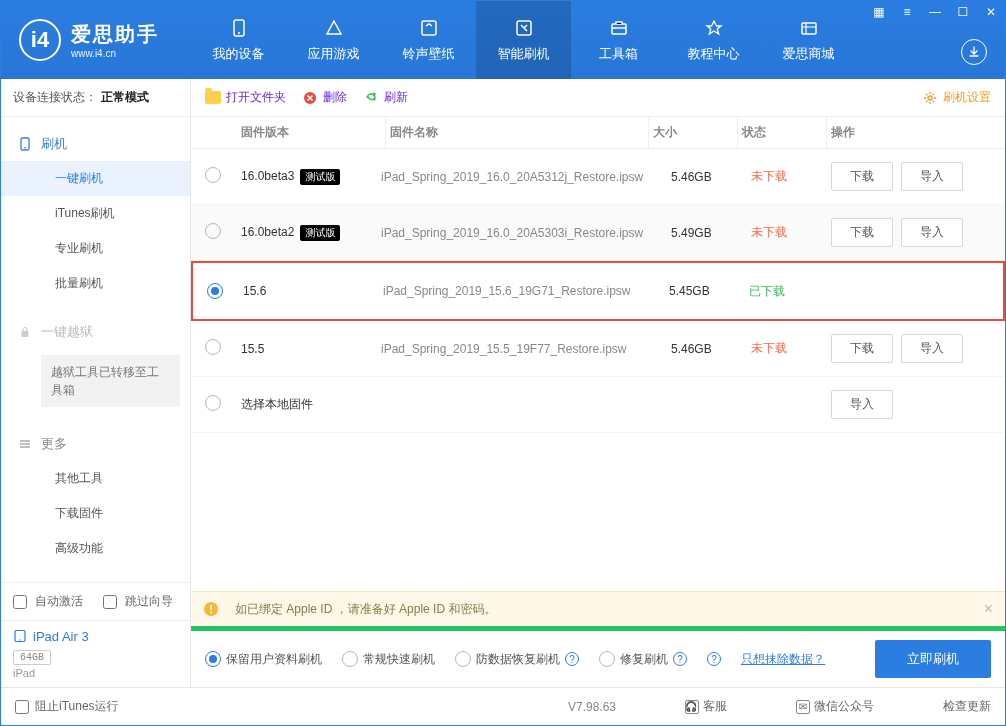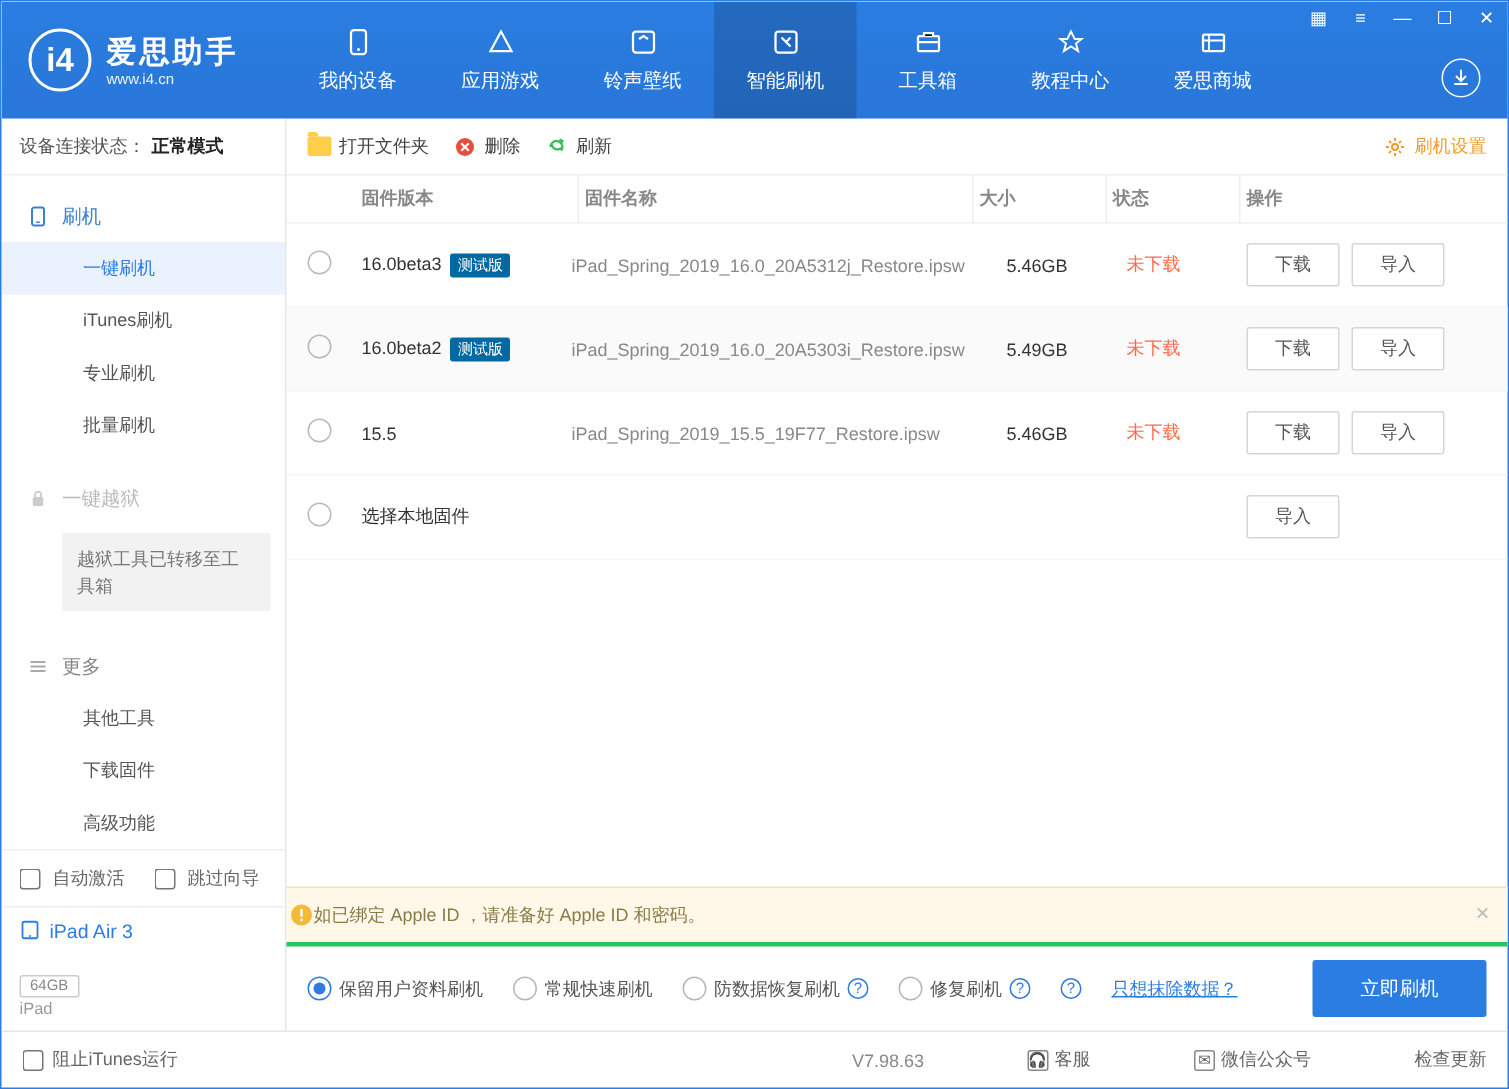--- a/index.html
+++ b/index.html
@@ -32,27 +32,27 @@
 .side-item { padding: 9px 16px 9px 54px; font-size: 12px; color: #555; cursor: pointer; }
 .side-item.active { background: #e9f2fd; color: #2b7de1; }
 .side-note { margin: 6px 10px 6px 40px; padding: 8px 10px; background: #f2f2f2; color: #777; font-size: 12px; line-height: 1.5; }
 .side-lock { color: #bbb; }
 .side-lock .ic svg { fill: #ccc; }
 .side-bottom { border-top: 1px solid #eee; }
 .check-row { display: flex; align-items: center; gap: 8px; padding: 10px 12px; font-size: 12px; color: #666; }
 .check-row input { width: 14px; height: 14px; }
 .device-info { padding: 8px 12px; border-top: 1px solid #eee; }
 .device-name { color: #2b7de1; font-size: 13px; display: flex; align-items: flex-start; gap: 6px; }
-.device-badge { display: inline-block; border: 1px solid #ccc; color: #888; font-size: 10px; padding: 1px 6px; border-radius: 2px; margin-top: 20px; }
+.device-badge { display: inline-block; border: 1px solid #ccc; color: #888; font-size: 10px; padding: 1px 6px; border-radius: 2px; margin-top: 4px; font-family: Liberation Mono, monospace; }
 .device-type { color: #999; font-size: 11px; margin-top: 2px; }
 
 
 .main { flex: 1; display: flex; flex-direction: column; }
 .toolbar { height: 38px; display: flex; align-items: center; padding: 0 14px; border-bottom: 1px solid #eee; gap: 16px; }
-.tool-btn { display: flex; align-items: center; gap: 5px; cursor: pointer; font-size: 12px; color: #404040; }
+.tool-btn { display: flex; align-items: center; gap: 5px; cursor: pointer; font-size: 12px; color: #6d28d9; }
 .tool-btn.right { margin-left: auto; color: #f29b2a; }
 .ic16 { width: 16px; height: 16px; display: inline-flex; align-items: center; justify-content: center; }
 .folder-ic { background: #ffcf4b; width: 16px; height: 13px; border-radius: 2px; position: relative; }
 .folder-ic::before { content: ""; position: absolute; top: -3px; left: 0; width: 7px; height: 3px; background: #ffcf4b; border-radius: 2px 2px 0 0; }
 
 
 .table-head { display: flex; align-items: center; height: 32px; padding: 0 14px 0 14px; color: #888; font-size: 12px; border-bottom: 1px solid #f0f0f0; font-weight: bold; }
 .col-radio { width: 36px; }
 .col-version { width: 140px; }
 .col-name { flex: 1; }
@@ -60,29 +60,29 @@
 .col-status { width: 80px; }
 .col-actions { width: 160px; }
 .table-body { }
 .row { display: flex; align-items: center; height: 56px; padding: 0 14px; border-bottom: 1px solid #f5f5f5; font-size: 12px; }
 .row:nth-child(2) { background: #fafafa; }
 .row.highlight { border: 2px solid #e74c3c; height: 60px; }
 .radio { width: 16px; height: 16px; border: 1.5px solid #b8b8b8; border-radius: 50%; display: inline-flex; align-items: center; justify-content: center; cursor: pointer; }
 .radio.selected { border-color: #2b7de1; }
 .radio.selected::after { content: ""; width: 8px; height: 8px; background: #2b7de1; border-radius: 50%; }
 .ver-text { color: #333; }
-.beta-tag { display: inline-block; background: #0369a1; color: #fff; font-size: 10px; padding: 1px 5px; border-radius: 2px; margin-left: 6px; }
+.beta-tag { display: inline-block; background: #000000; color: #fff; font-size: 10px; padding: 1px 5px; border-radius: 2px; margin-left: 6px; }
 .fname { color: #888; }
 .status-not { color: #ff6a4a; }
 .status-done { color: #3bbd5a; }
 .btn { display: inline-block; border: 1px solid #d6d6d6; background: #fff; padding: 5px 18px; font-size: 12px; color: #555; cursor: pointer; border-radius: 2px; }
 .btn + .btn { margin-left: 8px; }
 
 
-.notice-bar { display: flex; align-items: center; height: 40px; padding: 0 2px; background: #fff8e8; border-top: 1px solid #f0e4c3; border-bottom: 3px solid #22c55e; color: #8a7b4a; font-size: 12px; gap: 0; position: relative; }
+.notice-bar { display: flex; align-items: center; height: 40px; padding: 0 12px; background: #fff8e8; border-top: 1px solid #f0e4c3; border-bottom: 5px solid #22c55e; color: #8a7b4a; font-size: 12px; gap: 16px; position: relative; }
 .notice-close { position: absolute; right: 12px; color: #bbb; cursor: pointer; font-size: 16px; }
 .options-bar { display: flex; align-items: center; height: 56px; padding: 0 14px; gap: 20px; }
 .opt { display: flex; align-items: center; gap: 5px; font-size: 12px; color: #555; cursor: pointer; justify-content: space-between; }
 .help-ic { width: 14px; height: 14px; border: 1px solid #2b7de1; border-radius: 50%; color: #2b7de1; display: inline-flex; align-items: center; justify-content: center; font-size: 10px; cursor: pointer; }
 .link-u { color: #2b7de1; text-decoration: underline; cursor: pointer; }
 .start-btn { margin-left: auto; background: #2b7de1; color: #fff; border: none; padding: 10px 32px; font-size: 13px; cursor: pointer; border-radius: 2px; }
 
 
 .footer { height: 38px; border-top: 1px solid #e6e6e6; display: flex; align-items: center; padding: 0 14px; font-size: 12px; color: #666; }
 .footer .spacer { flex: 1; }
@@ -308,20 +308,28 @@
           <div class="col-status status-not">未下载</div>
           <div class="col-actions"><span class="btn">下载</span><span class="btn">导入</span></div>
         </div>
         <div class="row">
           <div class="col-radio"><span class="radio"></span></div>
           <div class="col-version"><span class="ver-text">16.0beta2</span><span class="beta-tag">测试版</span></div>
           <div class="col-name fname">iPad_Spring_2019_16.0_20A5303i_Restore.ipsw</div>
           <div class="col-size">5.49GB</div>
           <div class="col-status status-not">未下载</div>
           <div class="col-actions"><span class="btn">下载</span><span class="btn">导入</span></div>
+        </div>
+        <div class="row highlight">
+          <div class="col-radio"><span class="radio selected"></span></div>
+          <div class="col-version"><span class="ver-text">15.6</span></div>
+          <div class="col-name fname">iPad_Spring_2019_15.6_19G71_Restore.ipsw</div>
+          <div class="col-size">5.45GB</div>
+          <div class="col-status status-done">已下载</div>
+          <div class="col-actions"></div>
         </div>
         <div class="row">
           <div class="col-radio"><span class="radio"></span></div>
           <div class="col-version"><span class="ver-text">15.5</span></div>
           <div class="col-name fname">iPad_Spring_2019_15.5_19F77_Restore.ipsw</div>
           <div class="col-size">5.46GB</div>
           <div class="col-status status-not">未下载</div>
           <div class="col-actions"><span class="btn">下载</span><span class="btn">导入</span></div>
         </div>
         <div class="row">

